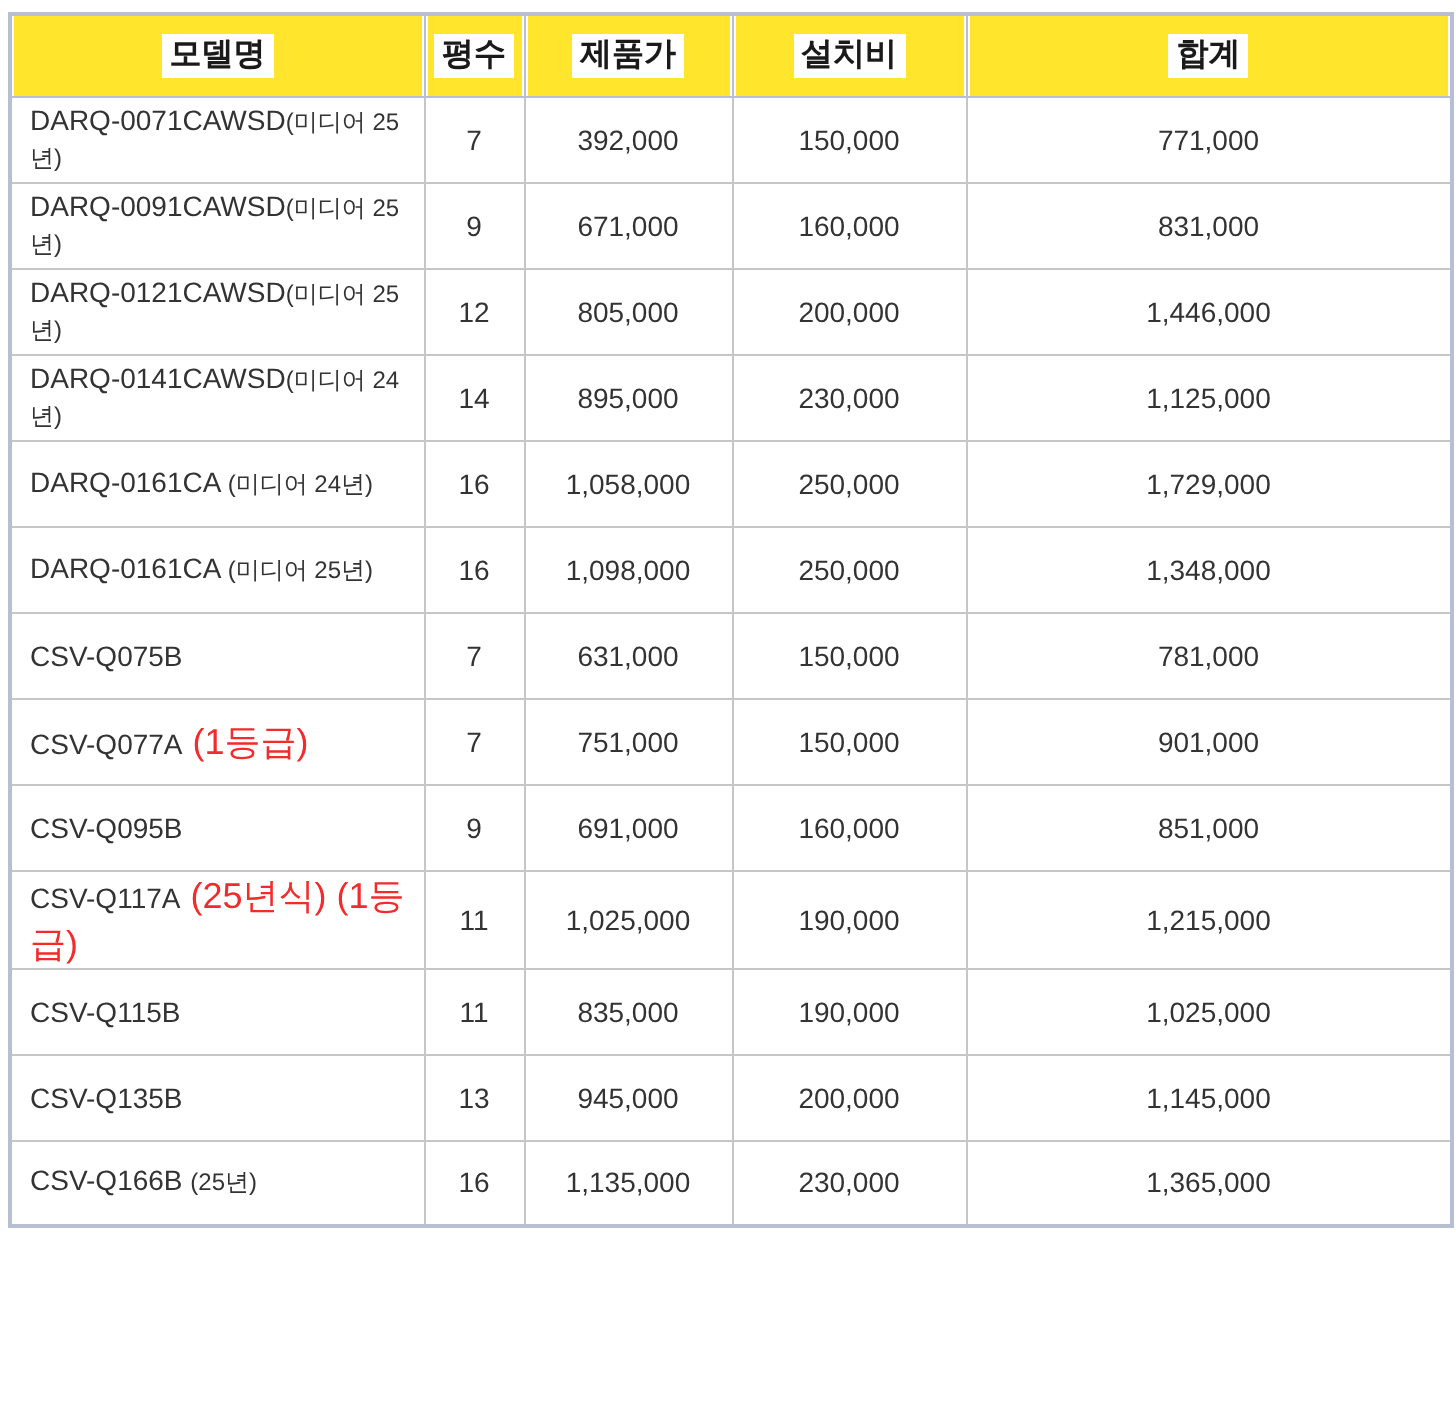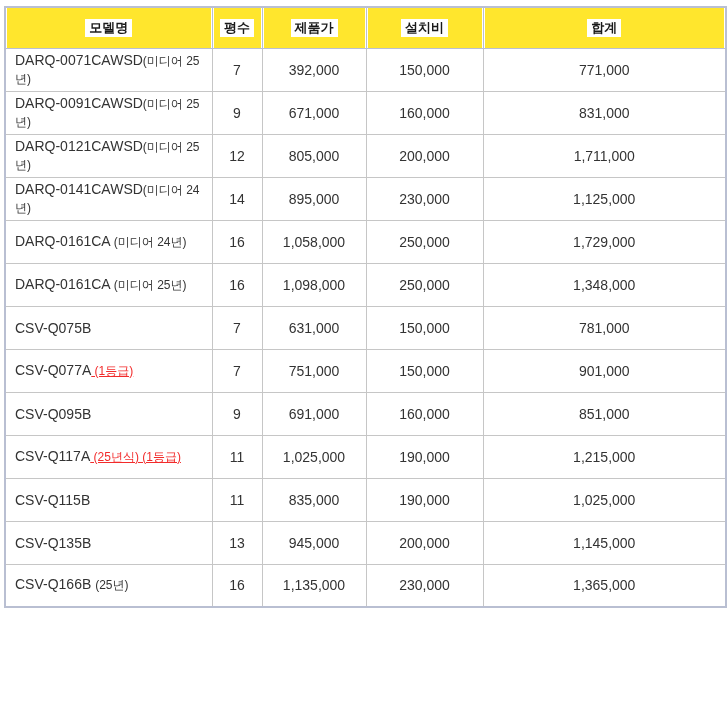--- a/index.html
+++ b/index.html
@@ -29,21 +29,21 @@
   col.c-price{width:104px;}
   col.c-install{width:117px;}
   col.c-total{width:243px;}
 
   thead tr{height:41px;}
   th{
     background:var(--header-bg);
     border-bottom:1px solid var(--outer);
     box-shadow:inset 1px 0 0 #ffffff, inset -1px 0 0 #ffffff;
     text-align:center;vertical-align:middle;
-    font-size:13px;font-weight:bold;color:#1a1a1a;
+    font-size:16px;font-weight:bold;color:#1a1a1a;
     padding:0;
   }
   th + th{border-left:1px solid var(--outer);}
   th .hl{
     background:#ffffff;
     padding:1px 4px;
     display:inline-block;
     line-height:1.25;
   }
   tbody tr{height:43px;padding-left:36px;}
@@ -51,21 +51,21 @@
     border:1px solid var(--inner);
     vertical-align:middle;
     font-size:14px;
     background:#ffffff;
     padding:0;
   }
   td.model{text-align:left;padding-left:9px;}
   td.num{text-align:center;}
   .seg-m{font-size:14px;color:var(--text);}
   .seg-n{font-size:12px;color:var(--text);}
-  .seg-r{font-size:12px;color:var(--red);text-decoration:underline;}
+  .seg-r{font-size:18px;color:var(--red);}
 </style>
 </head>
 <body>
 
 <table class="price">
   <colgroup>
     <col class="c-model">
       <col class="c-pyeong">
       <col class="c-price">
       <col class="c-install">
@@ -93,21 +93,21 @@
         <td class="num">9</td>
         <td class="num">671,000</td>
         <td class="num">160,000</td>
         <td class="num">831,000</td>
       </tr>
       <tr>
         <td class="model"><span class="seg-m">DARQ-0121CAWSD</span><span class="seg-n">(미디어 25년)</span></td>
         <td class="num">12</td>
         <td class="num">805,000</td>
         <td class="num">200,000</td>
-        <td class="num">1,711,000</td>
+        <td class="num">1,446,000</td>
       </tr>
       <tr>
         <td class="model"><span class="seg-m">DARQ-0141CAWSD</span><span class="seg-n">(미디어 24년)</span></td>
         <td class="num">14</td>
         <td class="num">895,000</td>
         <td class="num">230,000</td>
         <td class="num">1,125,000</td>
       </tr>
       <tr>
         <td class="model"><span class="seg-m">DARQ-0161CA </span><span class="seg-n">(미디어 24년)</span></td>

